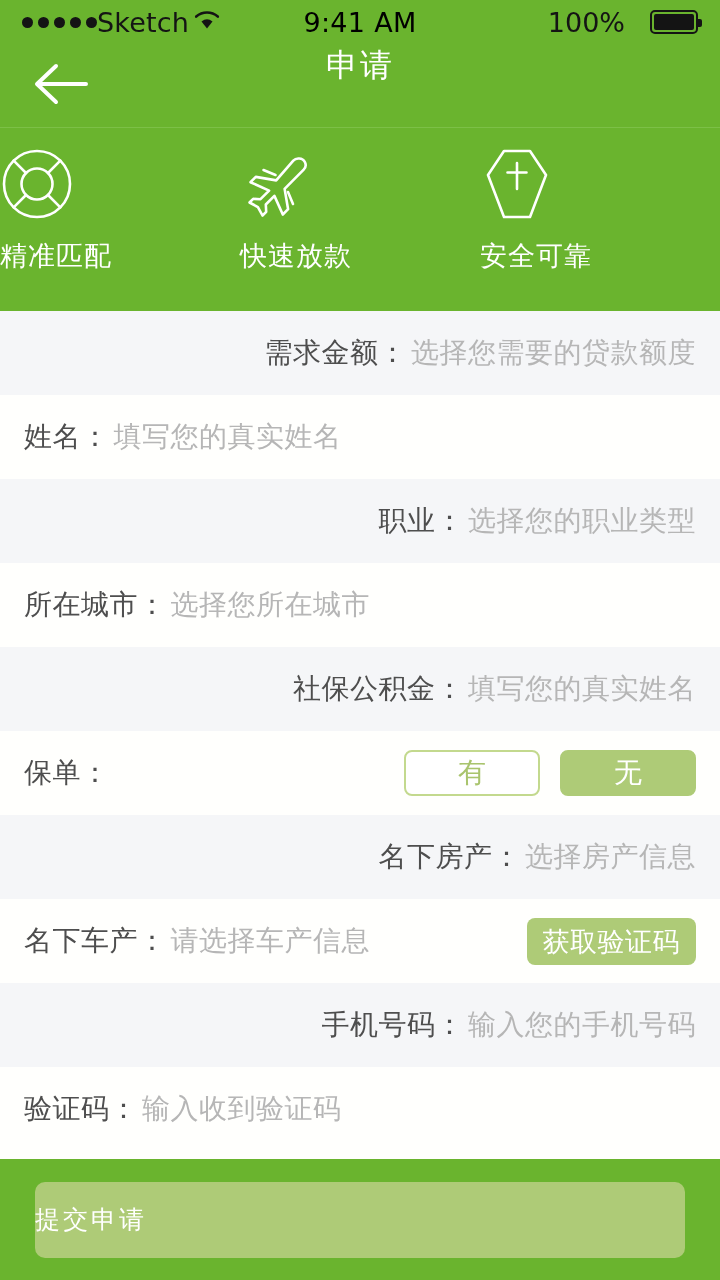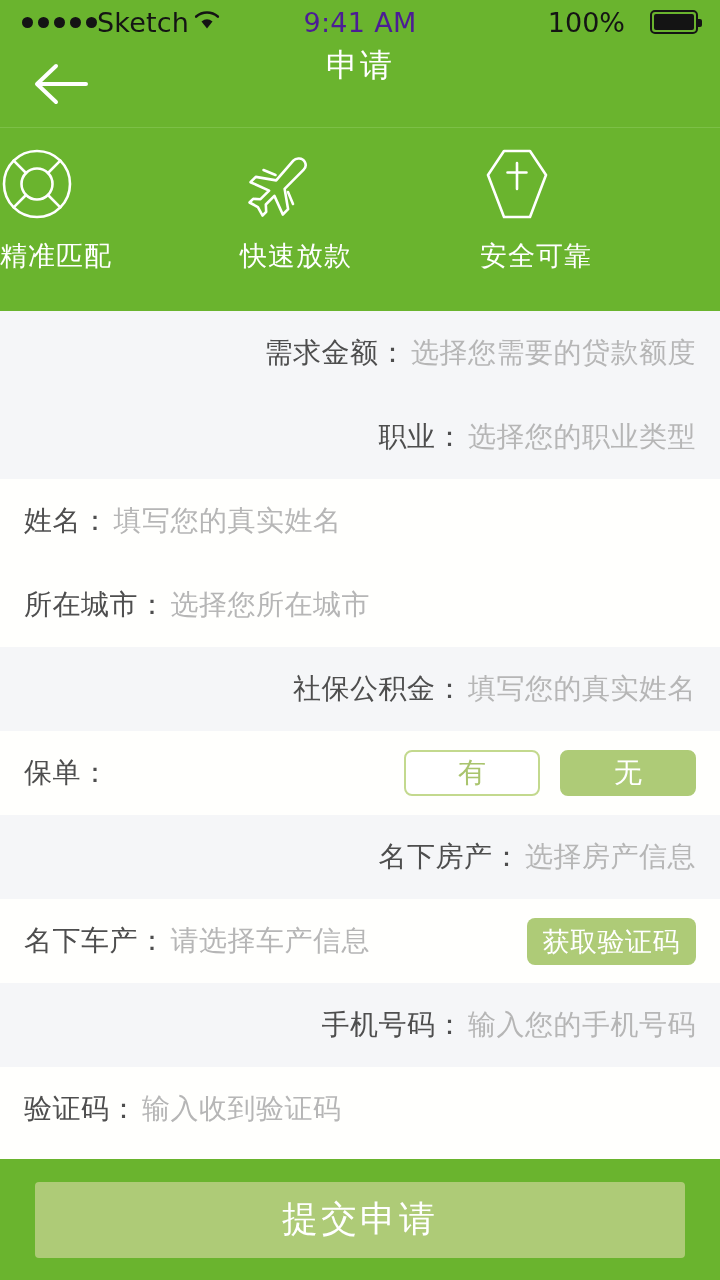--- a/index.html
+++ b/index.html
@@ -57,21 +57,21 @@
   .carrier {
     font-size: 27px;
     letter-spacing: 0.2px;
     color: #141414;
   }
   .wifi-icon { display: block; margin-left: 4px; }
   .status-center {
     flex: 0 0 auto;
     font-size: 27px;
     letter-spacing: 0.3px;
-    color: #4c1d95;
+    color: #000000;
     text-align: center;
   }
   .status-right {
     flex: 1 1 0;
     display: flex;
     align-items: center;
     justify-content: flex-end;
     gap: 25px;
   }
   .battery-pct { font-size: 27px; color: #141414; }
@@ -244,26 +244,26 @@
     background: #6ab42e;
     display: flex;
     align-items: center;
     justify-content: center;
     box-sizing: border-box;
   }
   .submit-button {
     width: 650px;
     height: 76px;
     background: #aecb77;
-    border-radius: 4px;
-    display: flex;
-    align-items: center;
-    justify-content: center;
+    border-radius: 10px;
+    display: flex;
+    align-items: center;
+    justify-content: flex-start;
     color: #ffffff;
-    font-size: 36px;
+    font-size: 25px;
     letter-spacing: 3px;
     cursor: pointer;
   }
 </style>
 </head>
 <body>
 
 <div id="app">
 
   <div class="status-bar">
@@ -341,28 +341,28 @@
 
   </div>
 
   <div class="form">
 
     <div class="form-row alt">
       <span class="row-label">需求金额：</span>
       <span class="row-placeholder">选择您需要的贷款额度</span>
     </div>
 
+    <div class="form-row base">
+      <span class="row-label">姓名：</span>
+      <span class="row-placeholder">填写您的真实姓名</span>
+    </div>
+
     <div class="form-row alt">
       <span class="row-label">职业：</span>
       <span class="row-placeholder">选择您的职业类型</span>
-    </div>
-
-    <div class="form-row base">
-      <span class="row-label">姓名：</span>
-      <span class="row-placeholder">填写您的真实姓名</span>
     </div>
 
     <div class="form-row base">
       <span class="row-label">所在城市：</span>
       <span class="row-placeholder">选择您所在城市</span>
     </div>
 
     <div class="form-row alt">
       <span class="row-label">社保公积金：</span>
       <span class="row-placeholder">填写您的真实姓名</span>

